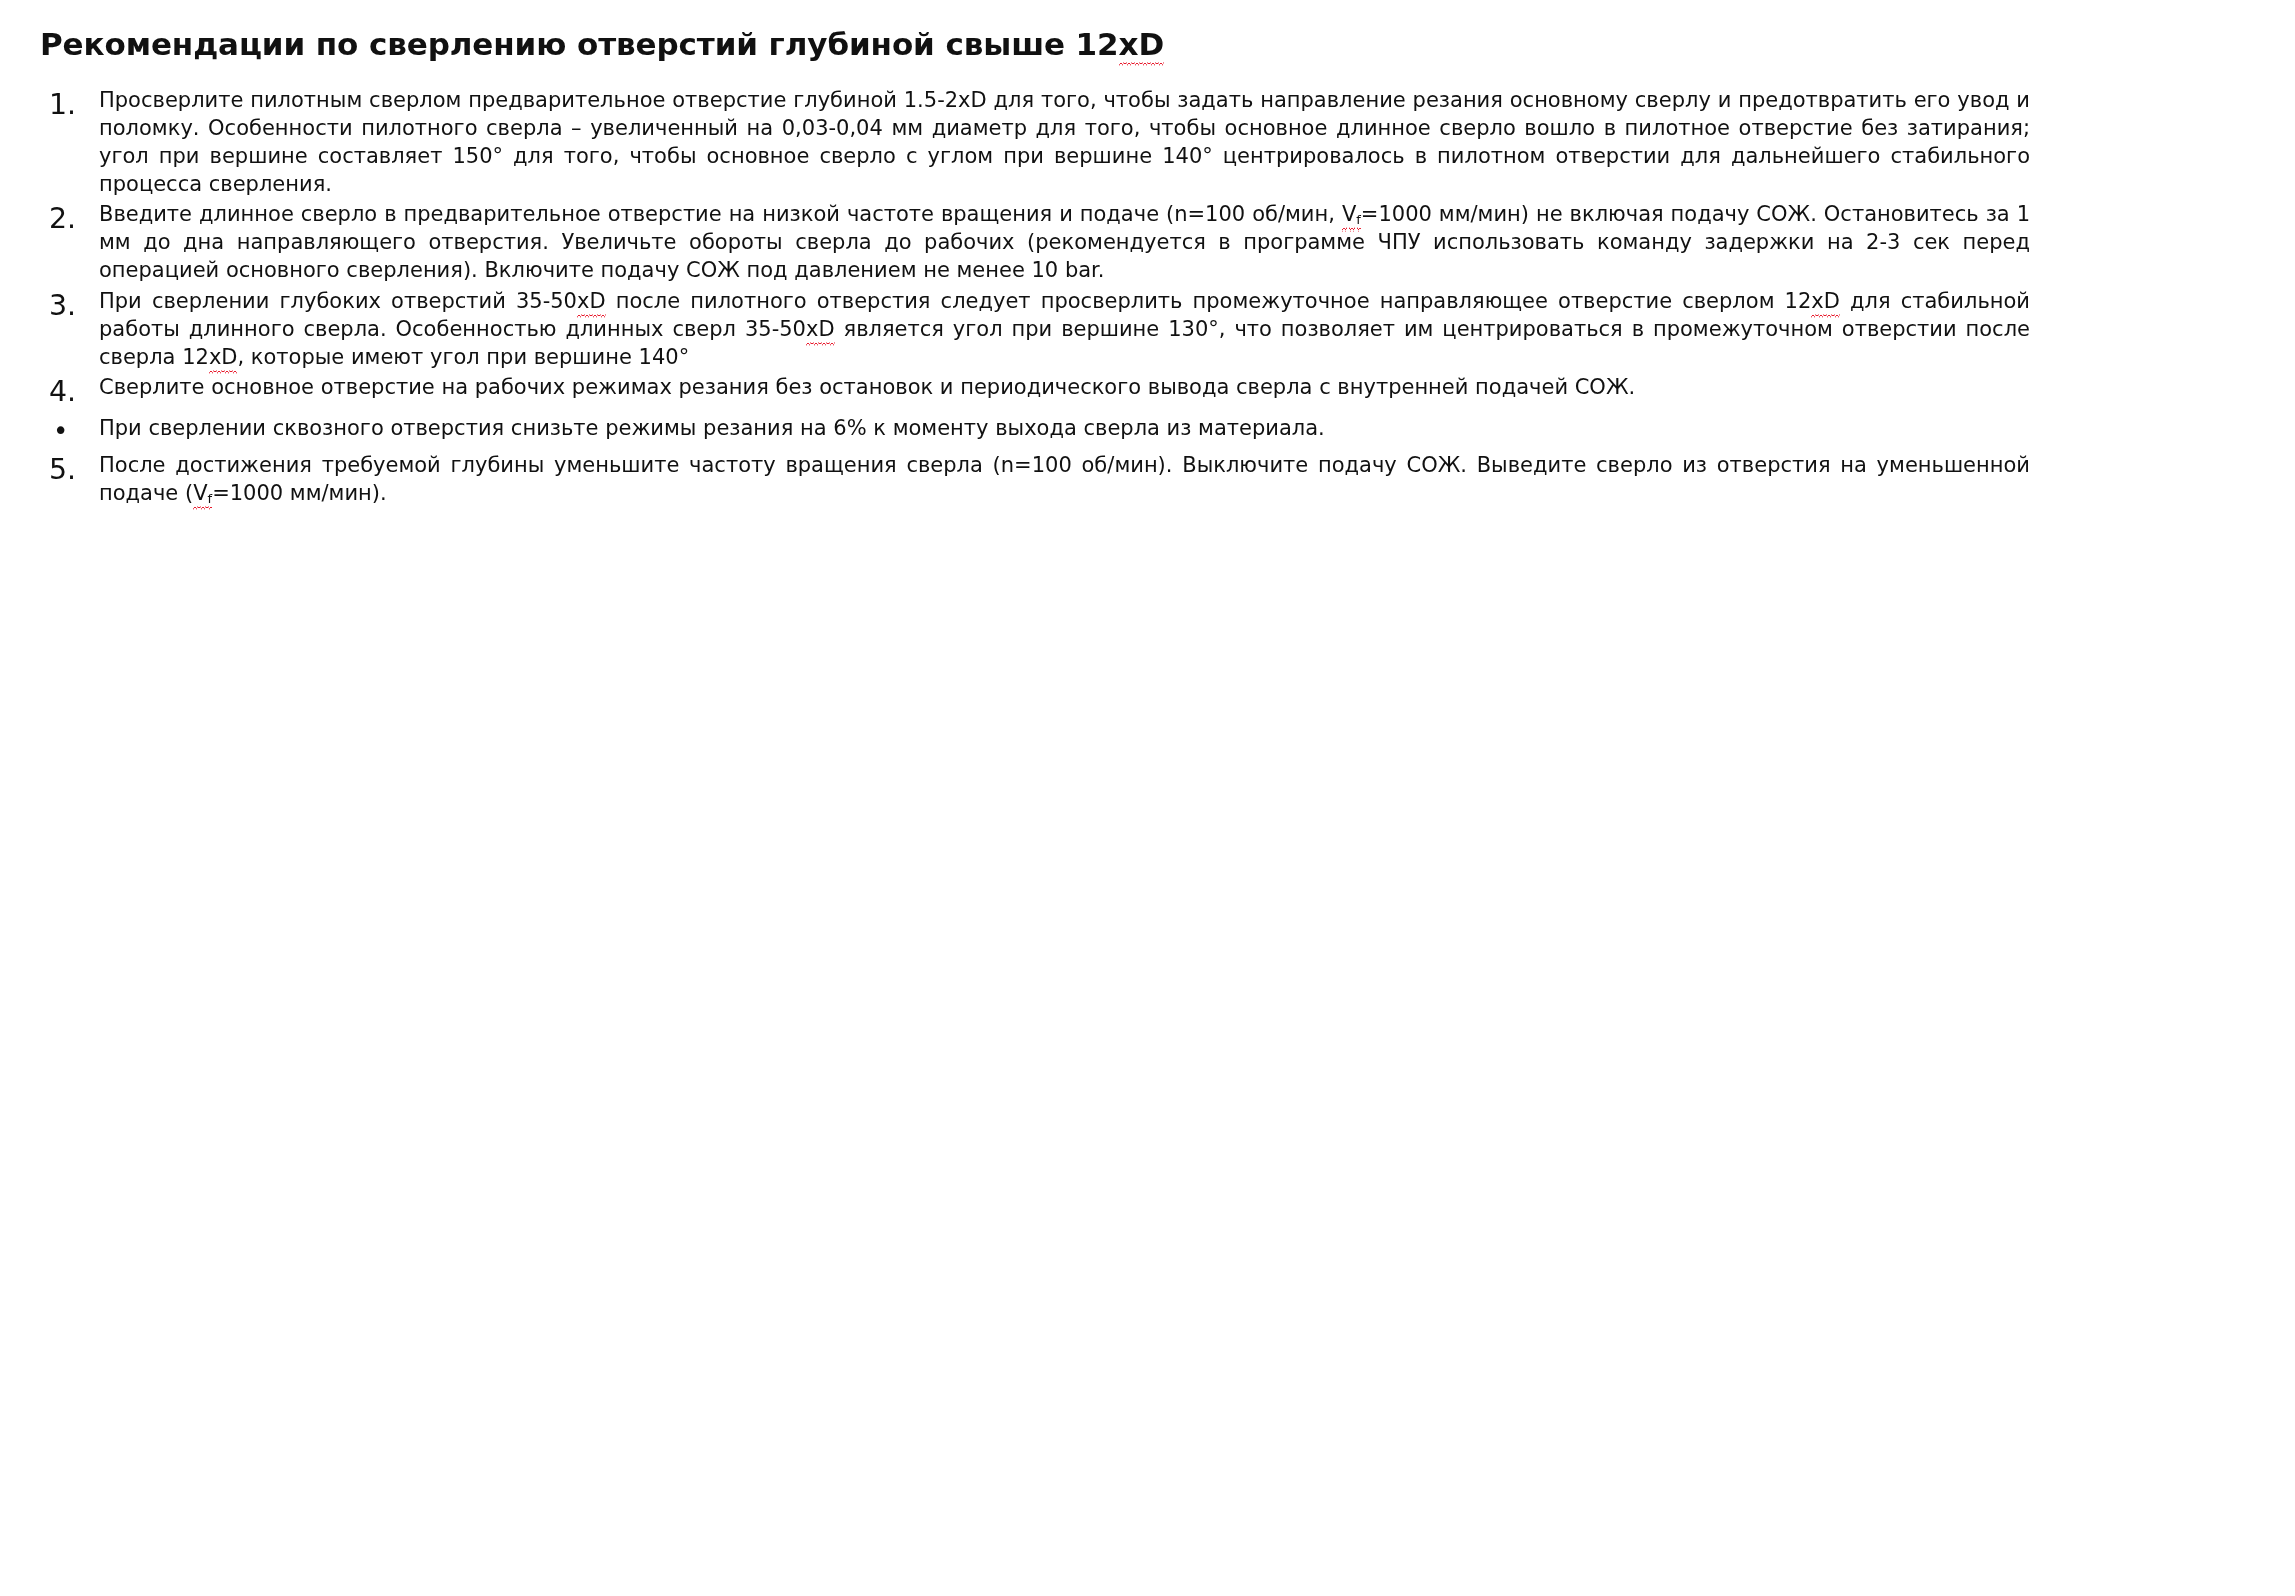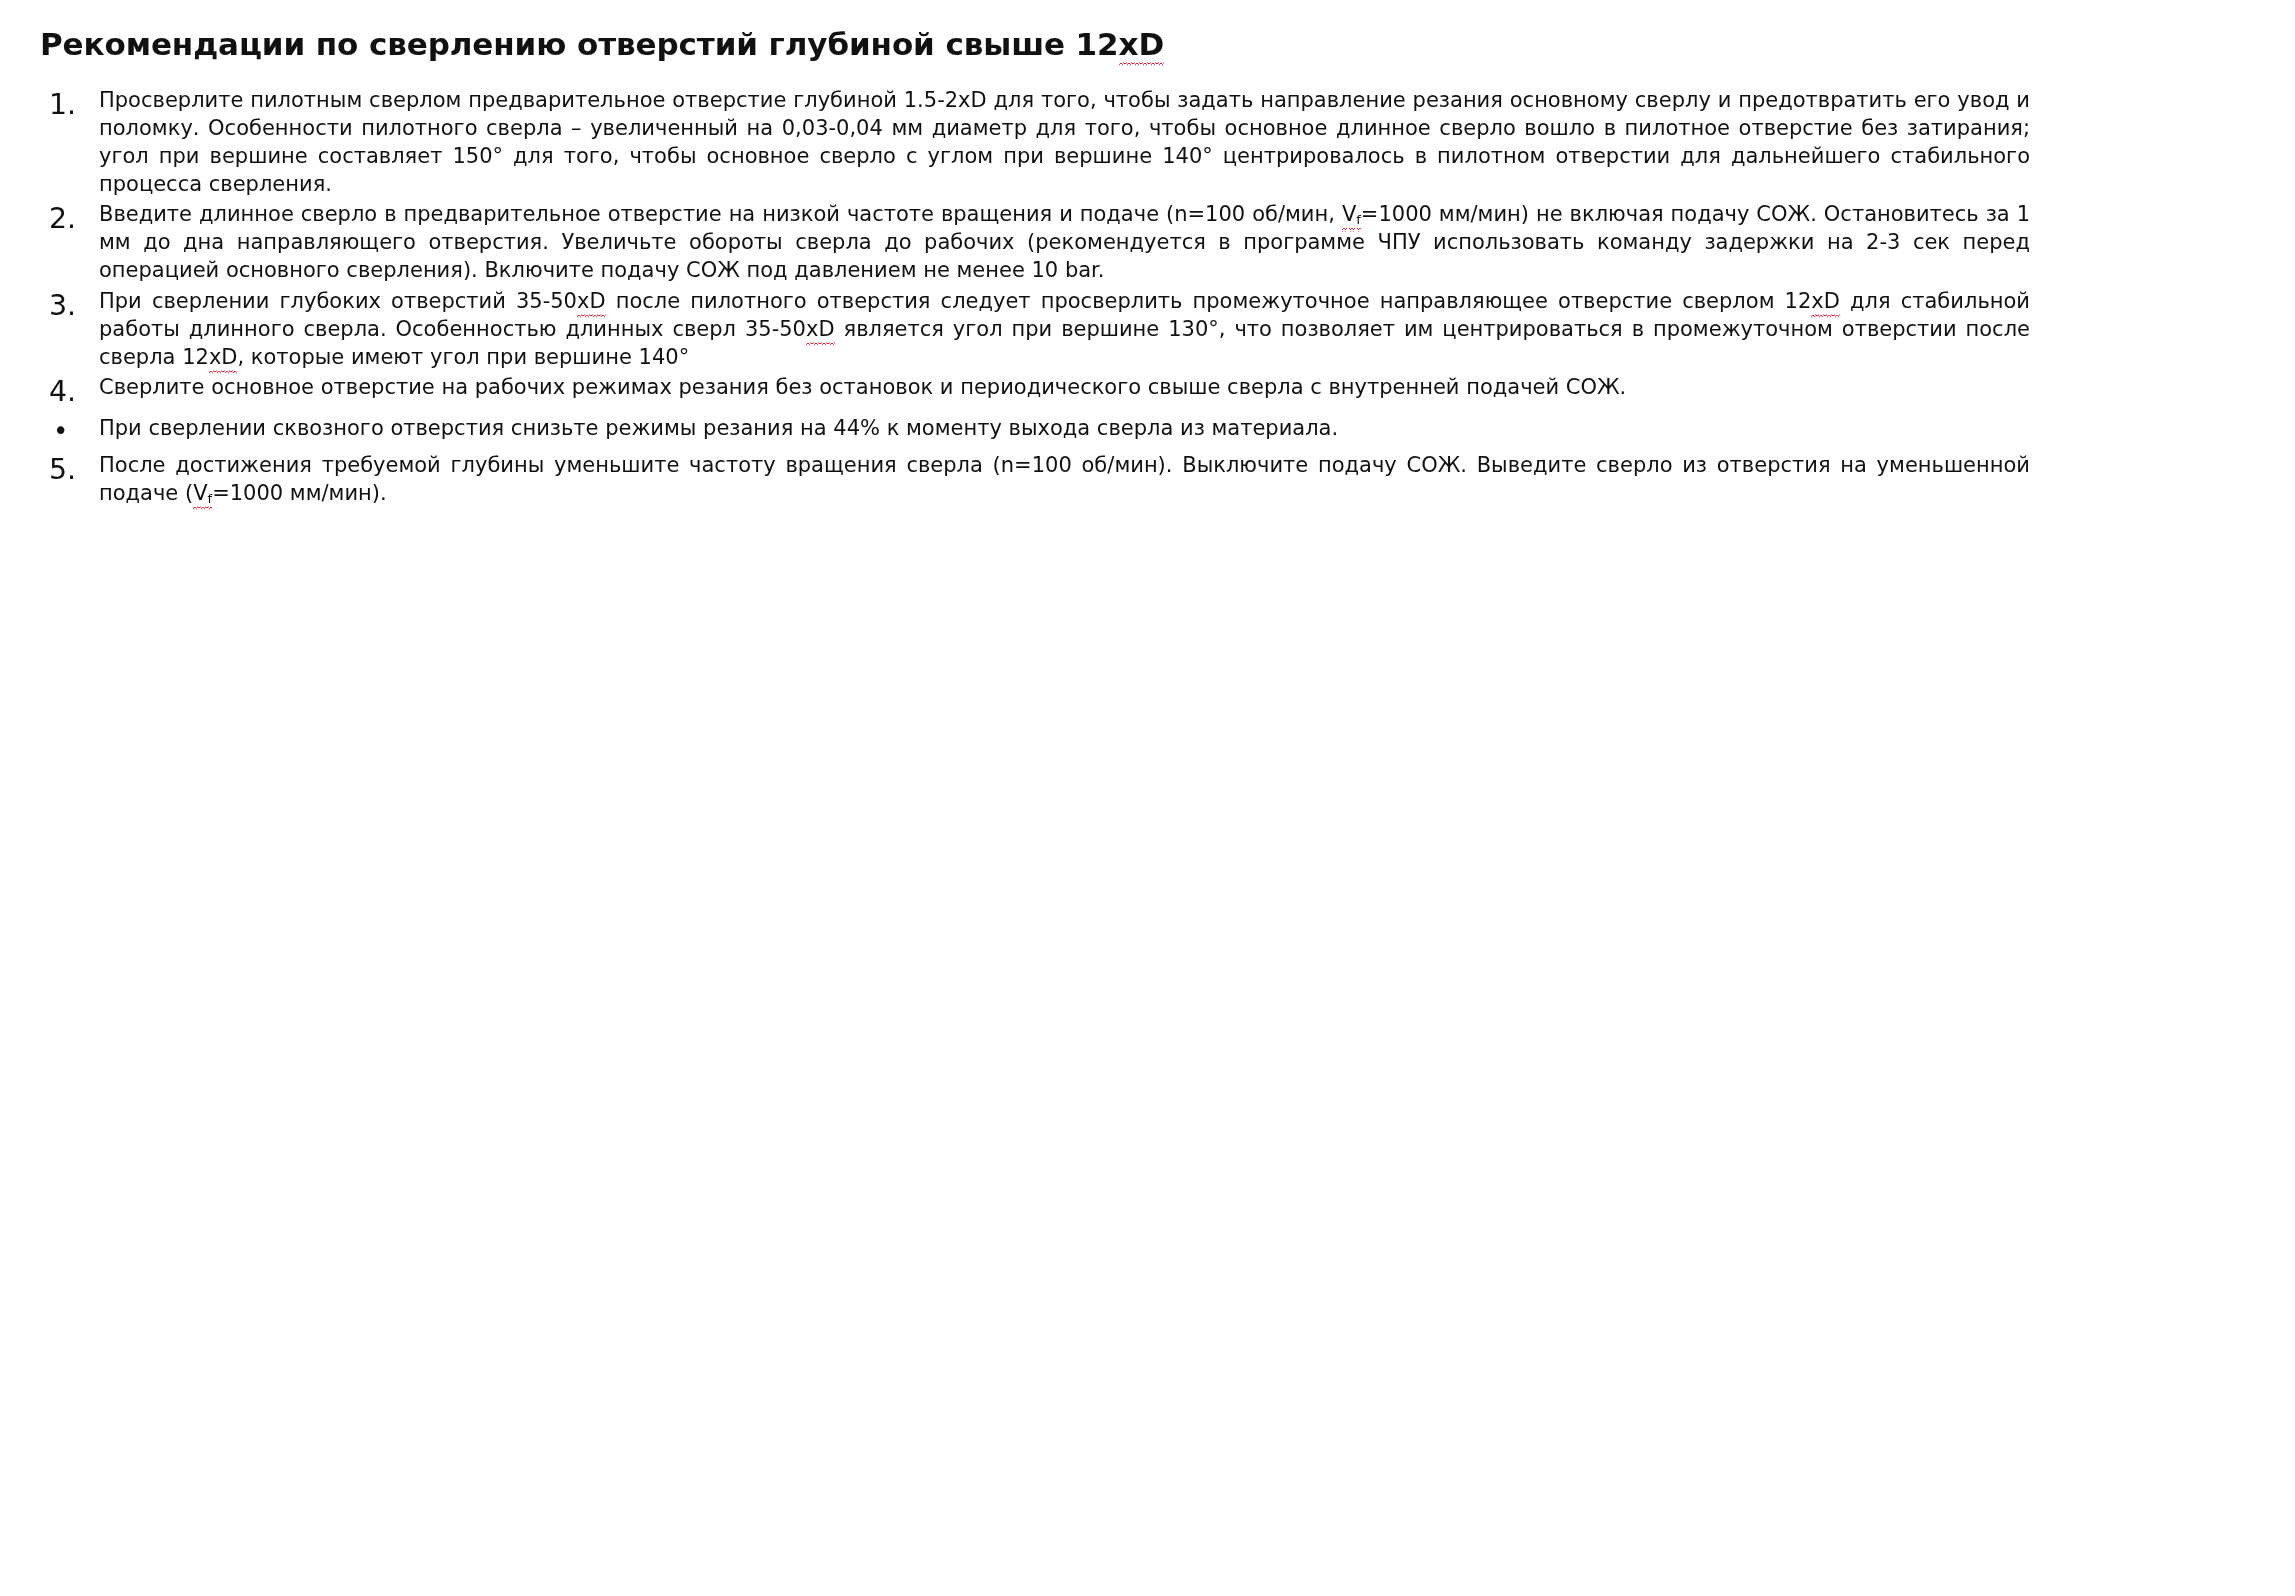--- a/index.html
+++ b/index.html
@@ -102,26 +102,26 @@
       <span class="body-text">Введите длинное сверло в предварительное отверстие на низкой частоте вращения и подаче (n=100 об/мин, <span class="sq">V<sub>f</sub></span>=1000 мм/мин) не включая подачу СОЖ. Остановитесь за 1 мм до дна направляющего отверстия. Увеличьте обороты сверла до рабочих (рекомендуется в программе ЧПУ использовать команду задержки на 2-3 сек перед операцией основного сверления). Включите подачу СОЖ под давлением не менее 10 bar.</span>
     </li>
 
     <li class="item">
       <span class="marker">3.</span>
       <span class="body-text">При сверлении глубоких отверстий 35-50<span class="sq">xD</span> после пилотного отверстия следует просверлить промежуточное направляющее отверстие сверлом 12<span class="sq">xD</span> для стабильной работы длинного сверла. Особенностью длинных сверл 35-50<span class="sq">xD</span> является угол при вершине 130°, что позволяет им центрироваться в промежуточном отверстии после сверла 12<span class="sq">xD</span>, которые имеют угол при вершине 140°</span>
     </li>
 
     <li class="item">
       <span class="marker">4.</span>
-      <span class="body-text">Сверлите основное отверстие на рабочих режимах резания без остановок и периодического свыше сверла с внутренней подачей СОЖ.</span>
+      <span class="body-text">Сверлите основное отверстие на рабочих режимах резания без остановок и периодического вывода сверла с внутренней подачей СОЖ.</span>
     </li>
 
     <li class="item">
       <span class="marker bullet">•</span>
-      <span class="body-text">При сверлении сквозного отверстия снизьте режимы резания на 44% к моменту выхода сверла из материала.</span>
+      <span class="body-text">При сверлении сквозного отверстия снизьте режимы резания на 6% к моменту выхода сверла из материала.</span>
     </li>
 
     <li class="item">
       <span class="marker">5.</span>
       <span class="body-text">После достижения требуемой глубины уменьшите частоту вращения сверла (n=100 об/мин). Выключите подачу СОЖ. Выведите сверло из отверстия на уменьшенной подаче (<span class="sq">V<sub>f</sub></span>=1000 мм/мин).</span>
     </li>
 
   </ol>
 </div>
 

